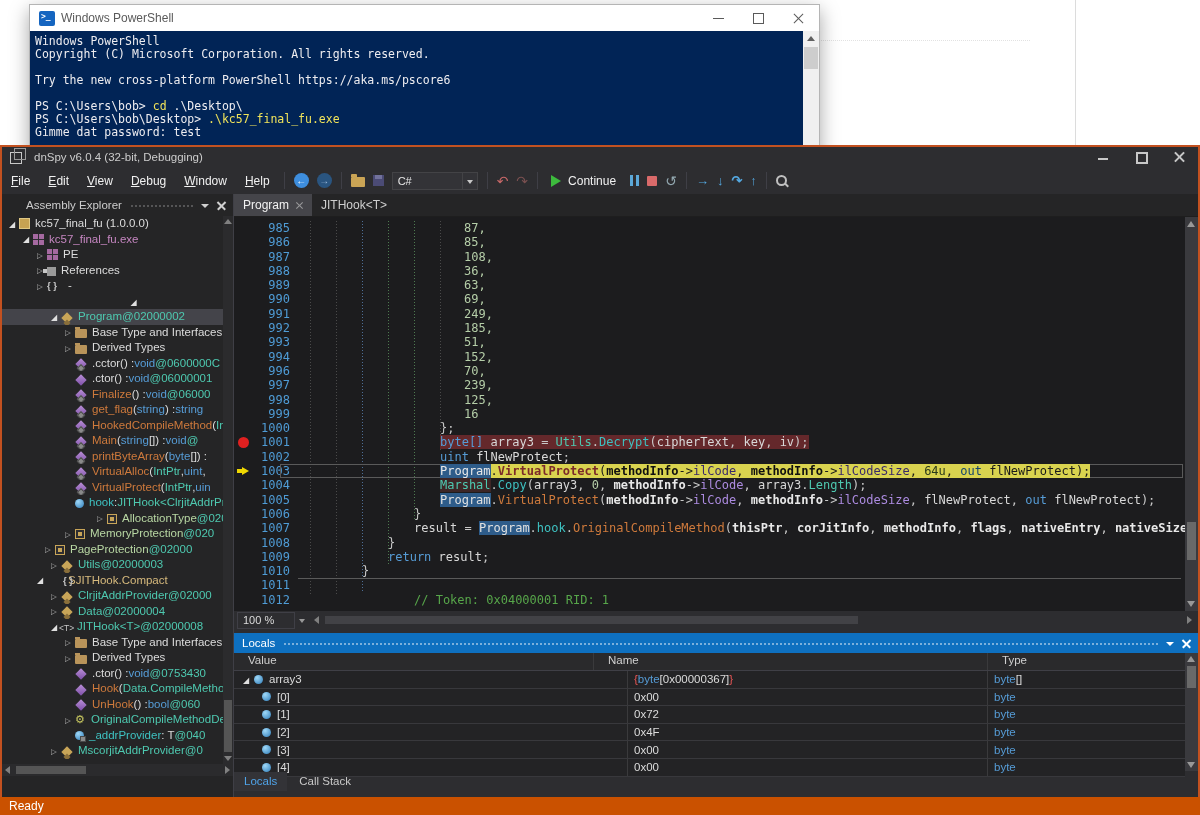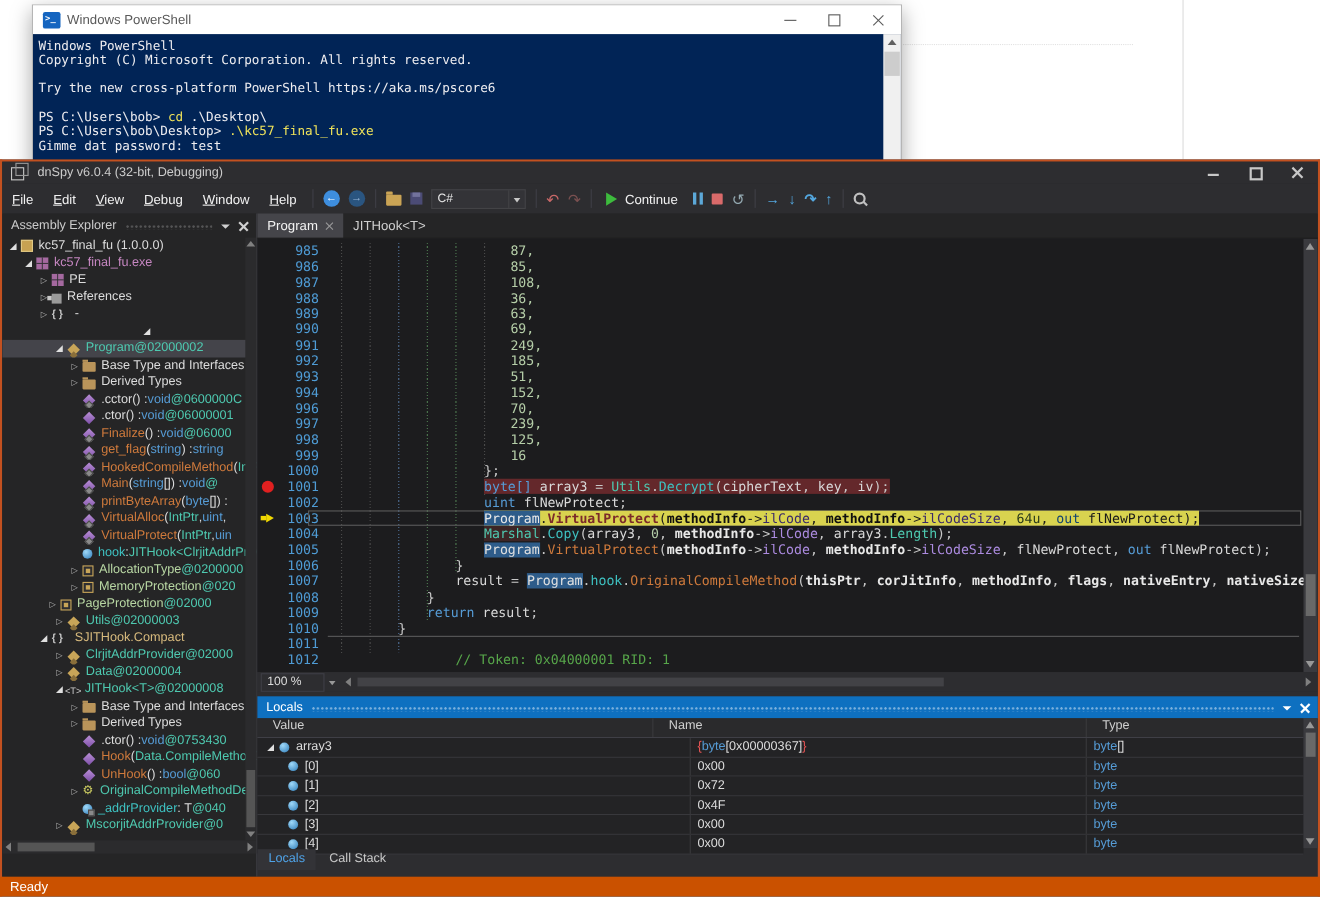--- a/index.html
+++ b/index.html
@@ -61,21 +61,21 @@
   .play{width:0;height:0;border-top:6px solid transparent;border-bottom:6px solid transparent;border-left:10px solid #3dbb3d;margin-right:7px}
   .cont-label{font-size:12px;color:#f1f1f1}
   .pause{width:3px;height:11px;background:#5ca8d8;box-shadow:6px 0 0 #5ca8d8;margin:0 6px 0 2px}
   .stop{width:10px;height:10px;background:#d96a6a;border-radius:1px}
   .restart{color:#93a8b0;font-size:14px;line-height:14px}
   .steps{color:#54a8e0;font-size:13px;line-height:13px;font-weight:bold}
   .mag{width:7px;height:7px;border:2px solid #c0c0c0;border-radius:50%;position:relative}
   .mag::after{content:"";position:absolute;width:5px;height:2px;background:#c0c0c0;right:-4px;bottom:-2px;transform:rotate(45deg)}
   
   #dn-left{position:absolute;left:0;top:47px;width:231px;height:603px;background:#252526;border-right:1px solid #3f3f46}
-  .panel-hdr{position:absolute;left:0;top:0;right:0;height:22px;display:flex;align-items:center;font-size:11.5px;color:#cccccc;padding:0 4px 0 8px;box-sizing:border-box}
+  .panel-hdr{position:absolute;left:16px;top:0;right:0;height:22px;display:flex;align-items:center;font-size:11.5px;color:#cccccc;padding:0 4px 0 8px;box-sizing:border-box}
   .grip{flex:1;height:5px;margin:2px 8px 0 8px;background-image:radial-gradient(rgba(255,255,255,.22) 1px,transparent 1.2px);background-size:4px 4px}
   .hdr-chev{width:0;height:0;border-left:4px solid transparent;border-right:4px solid transparent;border-top:4px solid #d0d0d0;margin:2px 8px 0 0}
   .hdr-x{width:9px;height:9px;position:relative;margin-right:3px}
   .hdr-x::before,.hdr-x::after{content:"";position:absolute;left:-1px;top:4px;width:11px;height:1.5px;background:#d0d0d0}
   .hdr-x::before{transform:rotate(45deg)}.hdr-x::after{transform:rotate(-45deg)}
   #tree{position:absolute;left:0;top:22px;right:0;bottom:33px;overflow:hidden;font-size:11.5px}
   .trow{height:15.5px;line-height:15.5px;white-space:nowrap;overflow:hidden;display:flex;align-items:center}
   .trow.sel{background:#44444a}
   .exp{flex:0 0 12px;text-align:center}
   .exp.closed::before{content:"▷";color:#b0b0b0;font-size:7.5px}
@@ -408,21 +408,21 @@
           <span class="t-w">, </span>
           <span class="t-kw">uin</span>
         </div>
         <div class="trow" style="padding-left: 60px;">
           <span class="exp none"></span>
           <span class="ico i-field"></span>
           <span class="t-fldn">hook</span>
           <span class="t-w"> : </span>
           <span class="t-cls">JITHook&lt;ClrjitAddrProvider&gt;</span>
         </div>
-        <div class="trow" style="padding-left: 60px;">
+        <div class="trow" style="padding-left: 92px;">
           <span class="exp closed"></span>
           <span class="ico i-enum"></span>
           <span class="t-enum">AllocationType </span>
           <span class="t-addr">@0200000</span>
         </div>
         <div class="trow" style="padding-left: 60px;">
           <span class="exp closed"></span>
           <span class="ico i-enum"></span>
           <span class="t-enum">MemoryProtection </span>
           <span class="t-addr">@020</span>
@@ -432,21 +432,21 @@
           <span class="ico i-enum"></span>
           <span class="t-enum">PageProtection </span>
           <span class="t-addr">@02000</span>
         </div>
         <div class="trow" style="padding-left: 46px;">
           <span class="exp closed"></span>
           <span class="ico i-class"></span>
           <span class="t-cls">Utils </span>
           <span class="t-addr">@02000003</span>
         </div>
-        <div class="trow" style="padding-left: 32px;">
+        <div class="trow" style="padding-left: 32px; text-align: right;">
           <span class="exp open"></span>
           <span class="ico i-namespace"></span>
           <span class="t-ns">SJITHook.Compact</span>
         </div>
         <div class="trow" style="padding-left: 46px;">
           <span class="exp closed"></span>
           <span class="ico i-class"></span>
           <span class="t-cls">ClrjitAddrProvider </span>
           <span class="t-addr">@02000</span>
         </div>

